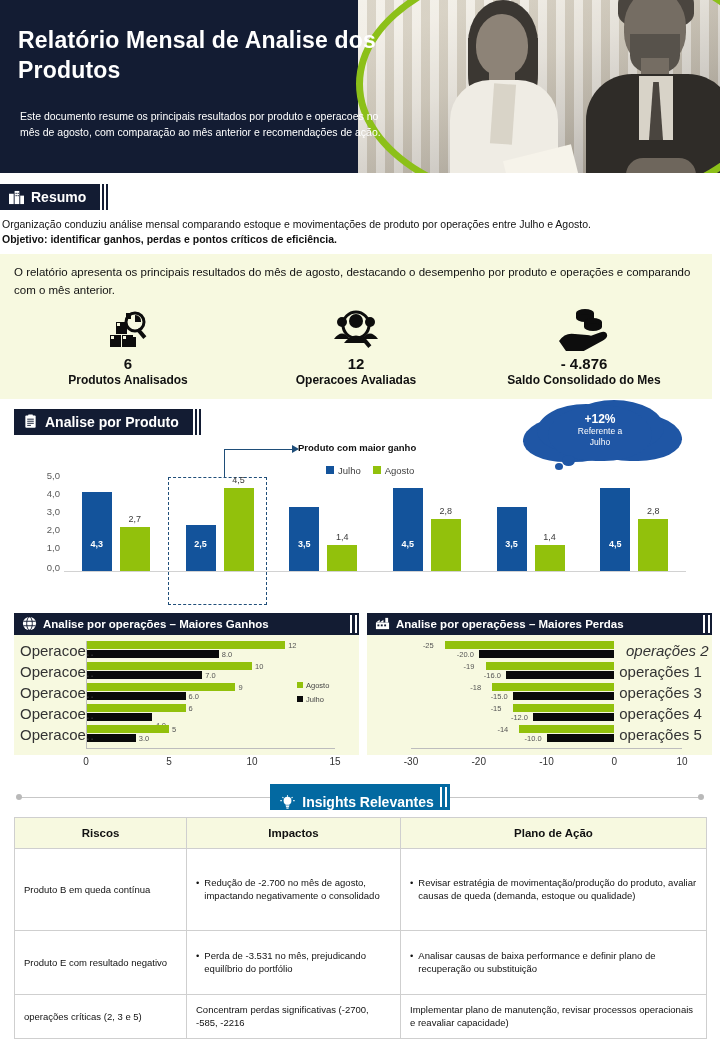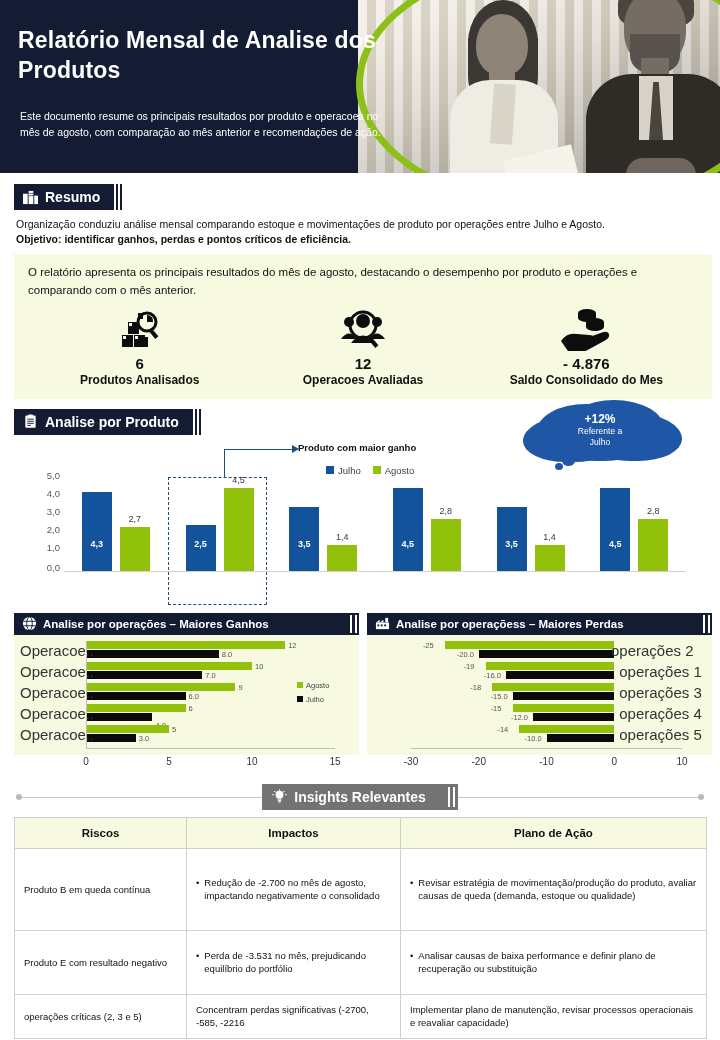--- a/index.html
+++ b/index.html
@@ -113,21 +113,21 @@
     position: absolute;
     right: -8px; top: 0;
     width: 6px; height: 26px;
     border-left: 2px solid #131c33;
     border-right: 2px solid #131c33;
   }
   .sec-icon { display:inline-flex; width:15px; height:15px; }
   .sec-icon svg { width:15px; height:15px; fill:#ffffff; }
 
   
-  .resumo-wrap { position:relative; margin-top: 6px; padding-left: 14px; }
+  .resumo-wrap { position:relative; margin-top: 6px; }
   .resumo-text {
     margin: 7px 12px 0 2px;
     font-size: 10.5px;
     line-height: 1.45;
     color:#111;
   }
   .resumo-box {
     margin: 7px 8px 0 0;
     background: #f7f9e0;
     padding: 10px 14px 12px 14px;
@@ -243,23 +243,23 @@
   
   .insights-head-row {
     position:relative; margin: 12px 14px 0 14px; height: 28px;
     display:flex; align-items:center; justify-content:center;
   }
   .ins-line { position:absolute; left: 6px; right: 6px; top: 14px; height:1px; background:#c7c7c7; }
   .ins-dot { position:absolute; top: 11px; width:6px; height:6px; border-radius:50%; background:#b9b9b9; }
   .ins-dot.l { left: 2px; }
   .ins-dot.r { right: 2px; }
   .ins-badge {
-    position:relative; z-index:2; background:#737373; color:#fff;
-    font-size: 14px; font-weight:bold; height: 26px; padding: 0 32px 0 10px;
-    display:flex; align-items:center; gap:7px;
+    position:relative; z-index:2; background:#0369a1; color:#fff;
+    font-size: 14px; font-weight:bold; height: 26px; padding: 0 16px 0 10px;
+    display:flex; align-items:flex-end; gap:7px;
   }
   .ins-badge .bars-deco3 {
     position:absolute; right: 3px; top: 3px; width: 7px; height: 20px;
     border-left: 2px solid #fff; border-right: 2px solid #fff;
   }
 
   table.ins-table {
     margin: 6px 14px 0 14px; width: 692px; border-collapse: collapse;
     table-layout: fixed;
   }
@@ -582,21 +582,21 @@
           </svg>
       </span>
       <span>Analise por operaçõess – Maiores Perdas</span>
       <span class="bars-deco2"></span>
     </div>
     <div class="dual-body" id="perdas-body">
         <div class="hbar green" style="left: 77.875px; width: 169.375px; top: 6px;"></div>
         <div class="hb-val" style="top: 10px; left: 55.875px;">-25</div>
         <div class="hbar black" style="left: 111.75px; width: 135.5px; top: 15px;"></div>
         <div class="hb-val" style="top: 19px; left: 89.75px;">-20.0</div>
-        <div class="hb-cat" style="top: 15px; left: 244px;">operações 2</div>
+        <div class="hb-cat" style="top: 15px; left: 259px; font-style: italic;">operações 2</div>
         <div class="hbar green" style="left: 118.525px; width: 128.725px; top: 27px;"></div>
         <div class="hb-val" style="top: 31px; left: 96.525px;">-19</div>
         <div class="hbar black" style="left: 138.85px; width: 108.4px; top: 36px;"></div>
         <div class="hb-val" style="top: 40px; left: 116.85px;">-16.0</div>
         <div class="hb-cat" style="top: 36px; left: 252.25px;">operações 1</div>
         <div class="hbar green" style="left: 125.3px; width: 121.95px; top: 48px;"></div>
         <div class="hb-val" style="top: 52px; left: 103.3px;">-18</div>
         <div class="hbar black" style="left: 145.625px; width: 101.625px; top: 57px;"></div>
         <div class="hb-val" style="top: 61px; left: 123.625px;">-15.0</div>
         <div class="hb-cat" style="top: 57px; left: 252.25px;">operações 3</div>

